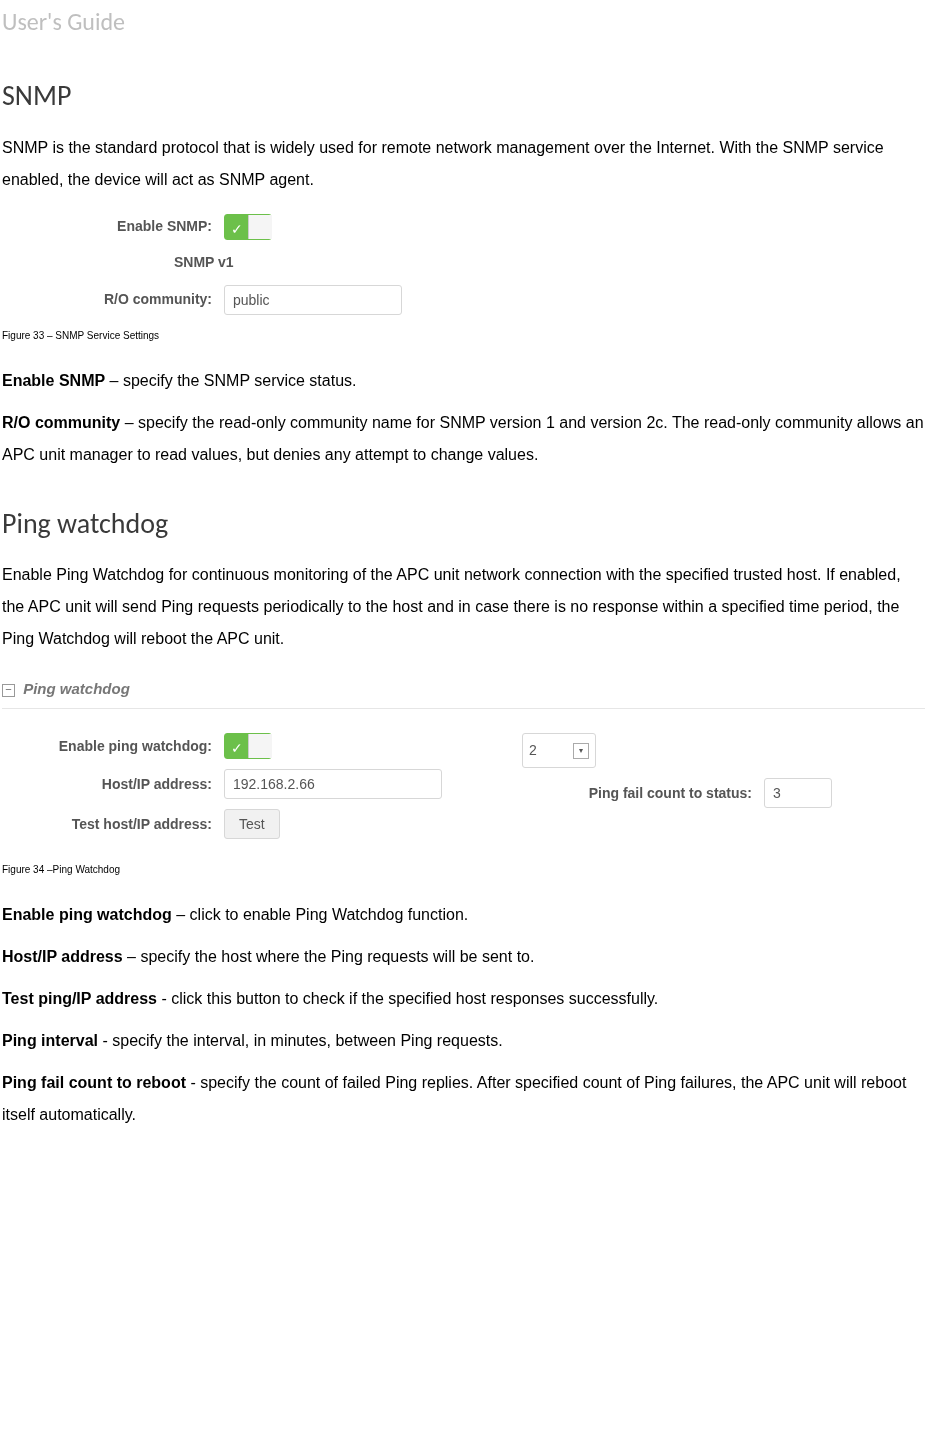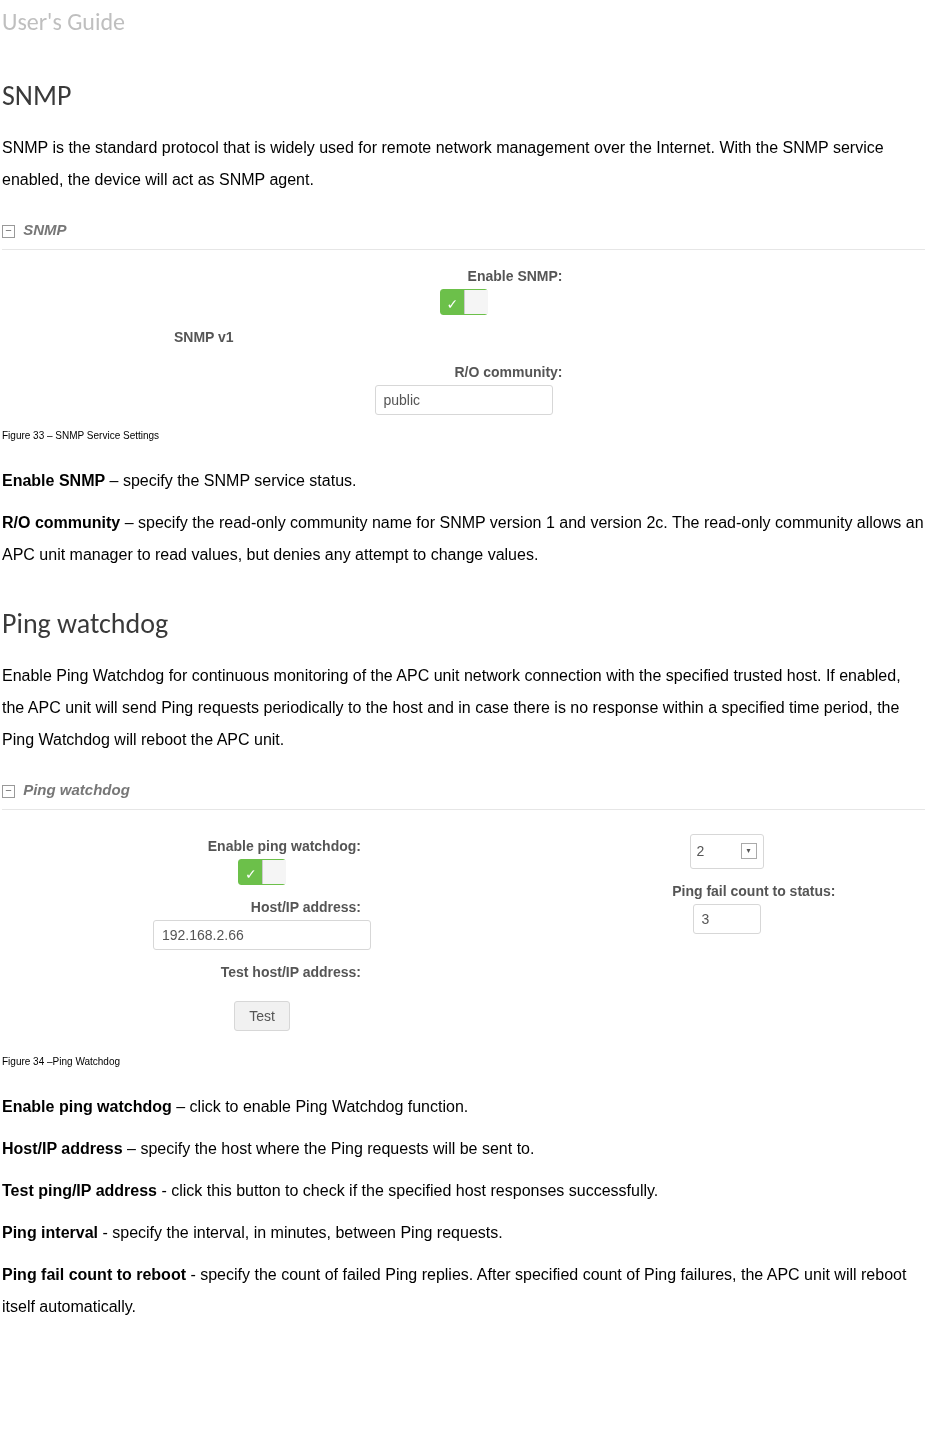--- a/index.html
+++ b/index.html
@@ -67,21 +67,20 @@
     font-size: 11px;
     margin-right: 4px;
     vertical-align: 1px;
     font-weight: normal;
     color: #666;
   }
   .row {
     display: flex;
     align-items: center;
     margin: 10px 0;
-    flex-direction: column;
   }
   .label {
     width: 210px;
     text-align: right;
     padding-right: 12px;
     font-weight: bold;
     color: #555;
     font-size: 14px;
   }
   .toggle {
@@ -126,21 +125,20 @@
 
   
   .panel2 {
     margin: 12px 0 8px 0;
   }
   .panel2 .row {
     margin: 10px 0;
   }
   .cols {
     display: flex;
-    gap: 6px;
   }
   .col-left { width: 520px; }
   .col-right { flex: 1; }
   .col-right .label2 {
     width: 230px;
     text-align: right;
     padding-right: 12px;
     font-weight: bold;
     color: #555;
     font-size: 14px;
@@ -187,38 +185,33 @@
     width: 50px;
   }
   .btn {
     border: 1px solid #d7d7d7;
     border-radius: 3px;
     padding: 6px 14px;
     font-size: 14px;
     color: #555;
     background: #f1f1f1;
     cursor: pointer;
-    margin-top: 16px;
   }
 </style>
 </head>
 <body>
 
 <div class="page">
 
   <div class="header-title">User's Guide</div>
 
   <h2 class="section">SNMP</h2>
   <p class="body">SNMP is the standard protocol that is widely used for remote network management over the Internet. With the SNMP service enabled, the device will act as SNMP agent.</p>
 
   <div class="panel">
-    <div class="panel-head">
-      <span class="minus">−</span>
-      <span>SNMP</span>
-    </div>
     <div class="row">
       <div class="label">Enable SNMP:</div>
       <div class="toggle">
         <span class="check">✓</span>
         <span class="knob"></span>
       </div>
     </div>
     <div class="version-sub">SNMP v1</div>
     <div class="row">
       <div class="label">R/O community:</div>

